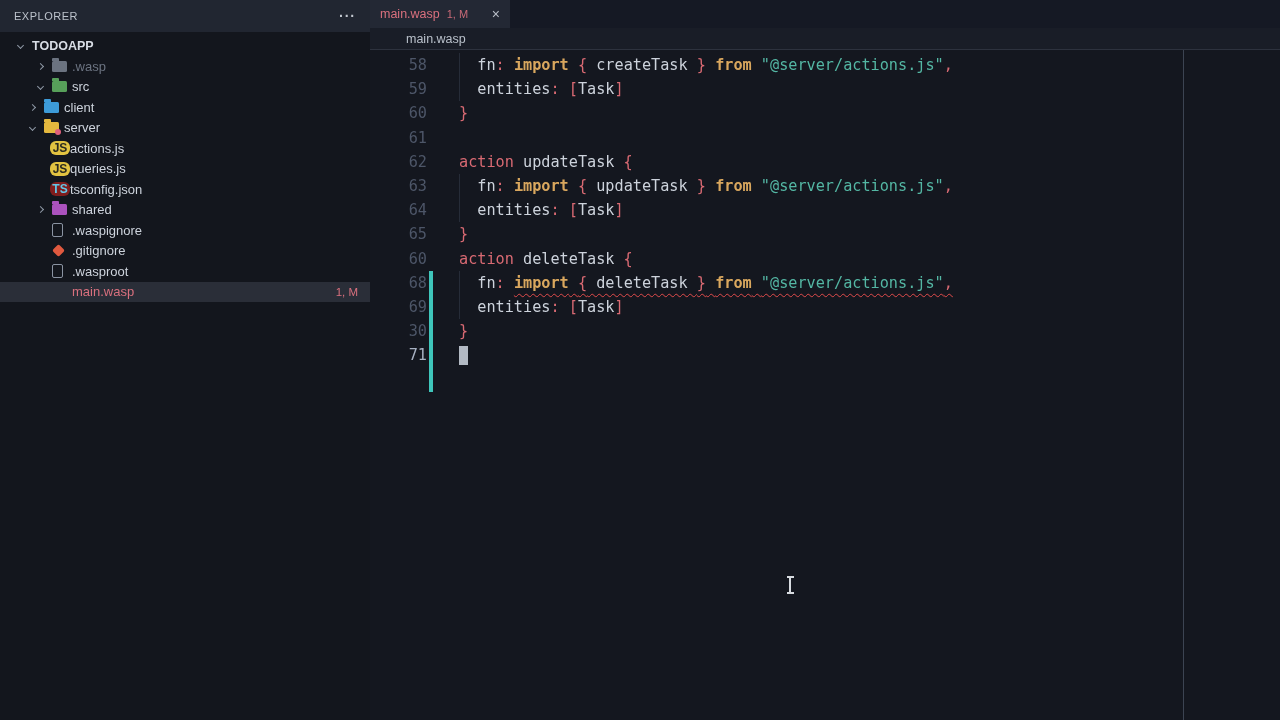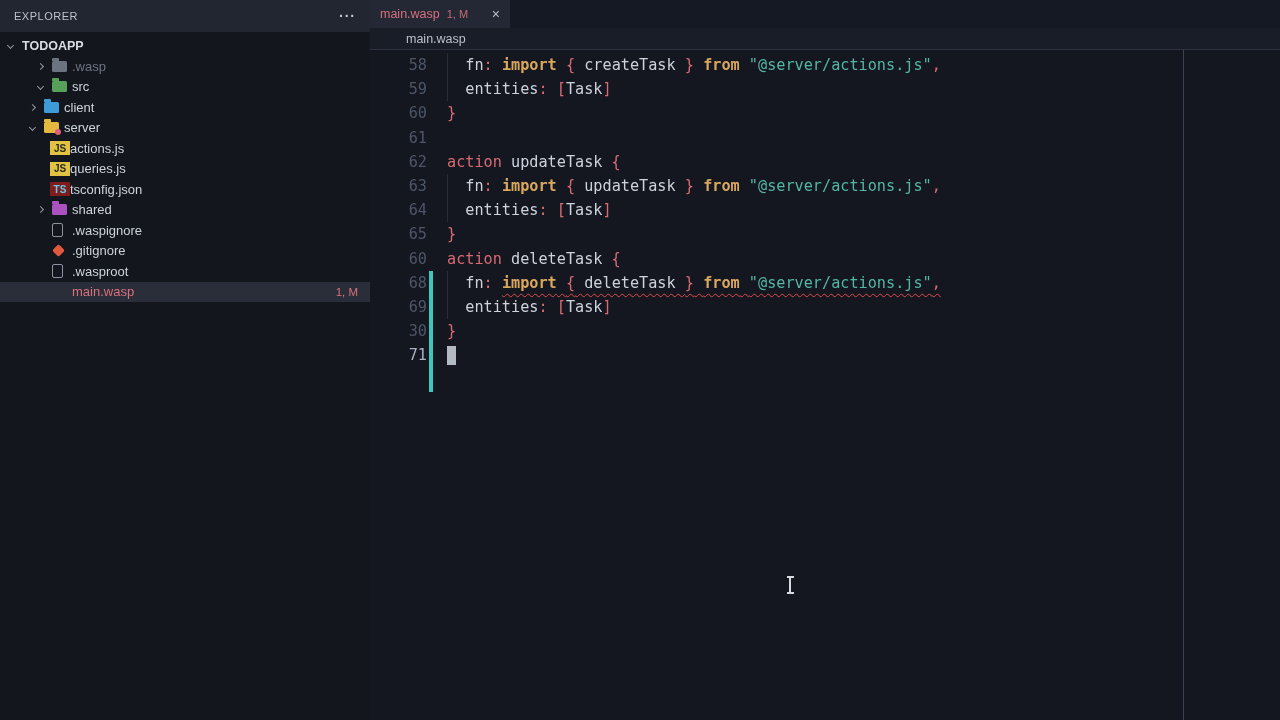--- a/index.html
+++ b/index.html
@@ -14,42 +14,42 @@
   html,body{width:1280px;height:720px;overflow:hidden;background:var(--bg);
     font-family:"Liberation Sans",sans-serif;}
   
   .sidebar{position:absolute;left:0;top:0;width:370px;height:720px;background:var(--sidebar)}
   .sb-header{height:26px;background:var(--header);display:flex;align-items:center;
     justify-content:space-between;padding:16px 14px}
   .sb-title{font-size:11px;letter-spacing:.5px;color:#bcc2cb}
   .sb-dots{color:#c3c8d0;font-size:14px;font-weight:bold;letter-spacing:1px;cursor:pointer;line-height:10px}
   .tree{padding-top:3px}
   .row{height:20.5px;display:flex;align-items:center;font-size:13px;color:var(--text);cursor:pointer}
-  .row.root{height:21px;font-weight:bold;font-size:12.5px;color:#d8dde5;padding-left:8px}
+  .row.root{height:21px;font-weight:bold;font-size:12.5px;color:#d8dde5;padding-left:18px}
   .row.sel{background:var(--sel)}
   .row .lbl{white-space:nowrap}
   .row .dim{color:var(--dim)}
   .row .pink{color:var(--pink)}
   .badge{margin-left:auto;padding-right:12px;font-size:11.5px;color:var(--pink)}
   .lvl1{padding-left:38px}.lvl2{padding-left:30px}.lvl3{padding-left:36px}
   .tw{width:14px;flex:none;display:flex;align-items:center;justify-content:flex-start}
   .chev{width:5px;height:5px;border-right:1.5px solid var(--chev);border-bottom:1.5px solid var(--chev);
     display:inline-block}
   .chev.right{transform:rotate(-45deg)}
   .chev.down{transform:rotate(45deg)}
   .iw{width:20px;flex:none;display:flex;align-items:center}
   .folder{width:15px;height:11px;border-radius:1.5px;background:currentColor;position:relative;display:inline-block}
   .folder::before{content:"";position:absolute;top:-3px;left:0;width:7px;height:3px;
     border-radius:1px 1px 0 0;background:currentColor}
   .f-gray{color:#6b7380}.f-green{color:#57a05a}.f-blue{color:#3d9bd8}
   .f-yellow{color:#e4b83e}.f-purple{color:#ab52be}
   .f-yellow::after{content:"";position:absolute;right:-2px;bottom:-2px;width:6px;height:6px;
     border-radius:50%;background:#e0607c}
-  .sq-icon{width:34px;height:14px;border-radius:0;display:flex;align-items:center;justify-content:center;
-    font-size:10px;font-weight:bold}
+  .sq-icon{width:34px;height:14px;border-radius:6px;display:flex;align-items:center;justify-content:center;
+    font-size:12px;font-weight:bold}
   .i-js{background:#e2c341;color:#2b2b20}
   .i-ts{background:#7f1d1d;color:#64c7e8}
   .i-file{width:11px;height:14px;border:1px solid #8a93a2;border-radius:2px;display:inline-block}
   .i-git{width:9px;height:9px;background:#e0593f;transform:rotate(45deg);border-radius:2px;display:inline-block;margin-left:2px}
   
   .editor{position:absolute;left:370px;top:0;width:910px;height:720px;background:var(--bg)}
   .tabbar{height:28px;background:var(--tabbar);display:flex}
   .tab{width:140px;background:var(--tabactive);display:flex;align-items:center;
     padding:0 10px;gap:7px;cursor:pointer}
   .tab-label{color:var(--pink);font-size:12.5px}
@@ -58,21 +58,21 @@
   .breadcrumb{height:22px;background:var(--crumb);display:flex;align-items:center;
     padding-left:36px;font-size:12.5px;color:var(--crumbtext);
     border-bottom:1px solid rgba(140,150,170,.18)}
   .code-area{position:absolute;top:50px;left:0;right:0;bottom:0;padding-top:3px}
   .ruler{position:absolute;top:0;bottom:0;left:813px;border-left:1px solid var(--ruler)}
   .cl{display:flex;height:24.2px;line-height:24.2px;position:relative;
     font-family:"DejaVu Sans Mono",monospace;font-size:15.2px}
   .ln{width:57px;text-align:right;color:var(--linenum);flex:none;cursor:pointer;
     font-family:"DejaVu Sans Mono",monospace}
   .ln.active{color:var(--linenum-active)}
-  .ct{position:relative;margin-left:20px;white-space:pre}
+  .ct{position:relative;margin-left:32px;white-space:pre}
   .tok-p{color:var(--text)} .tok-k{color:var(--gold);font-weight:bold}
   .tok-r{color:var(--red)} .tok-s{color:var(--teal)}
   .sq{text-decoration:underline;text-decoration-style:wavy;
     text-decoration-color:var(--squiggle);text-decoration-thickness:1px;
     text-underline-offset:4.5px;text-decoration-skip-ink:none}
   .guide{position:absolute;left:0;top:0;height:100%;border-left:1px solid var(--guide)}
   .cursor{position:absolute;left:0;top:2.5px;width:8.5px;height:19px;background:var(--cursor)}
   .modbar{position:absolute;left:59px;width:3.5px;background:var(--modified)}
   
   .ibeam{position:absolute;left:789px;top:577px;width:2px;height:16px;background:#d7dbe0}

